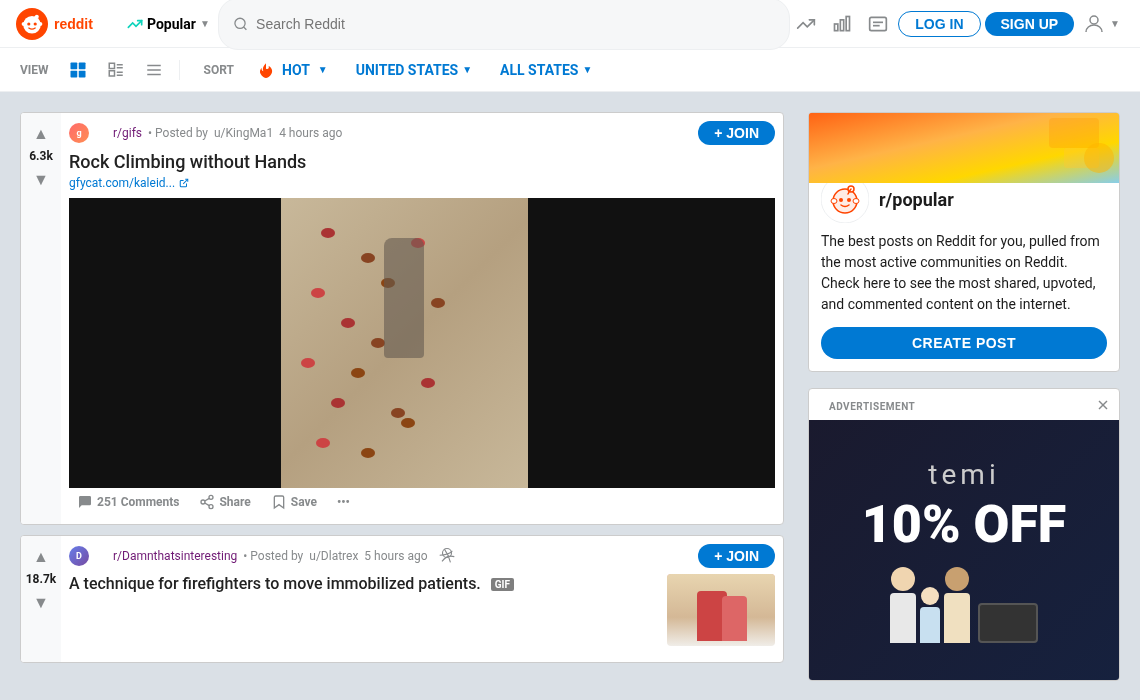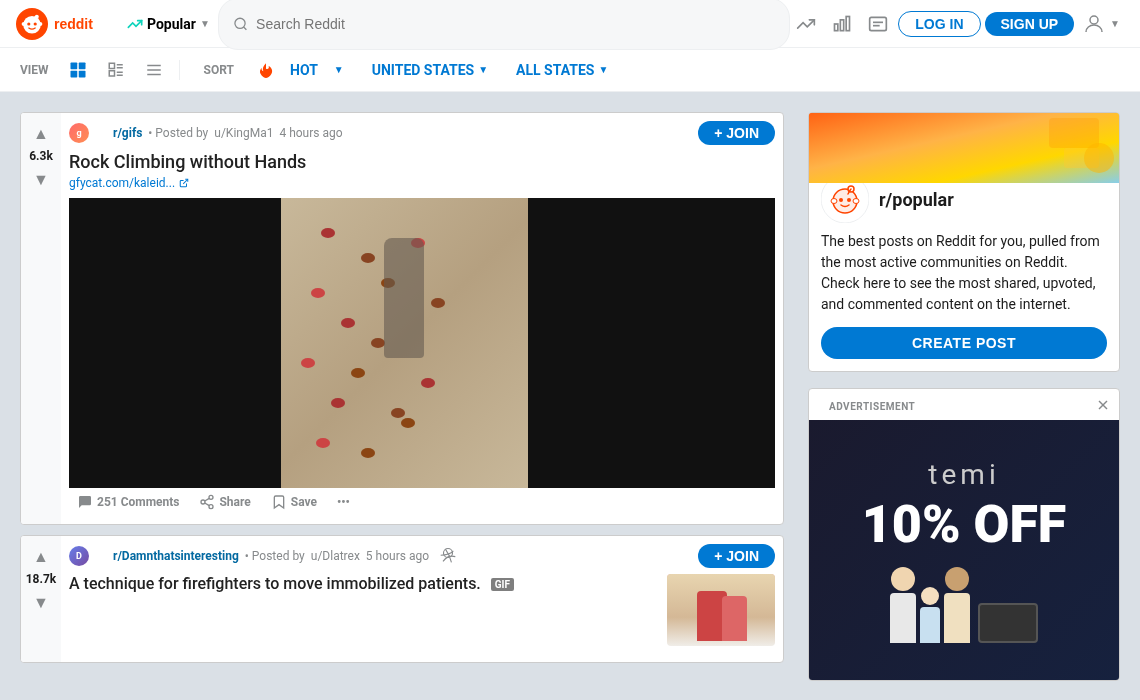--- a/index.html
+++ b/index.html
@@ -67,21 +67,21 @@
       border-bottom: 1px solid #edeff1;
     }
     #view-label { font-size: 12px; font-weight: 700; color: #878a8c; margin-right: 4px; }
     .view-btn {
       padding: 4px; cursor: pointer; color: #878a8c; border-radius: 2px;
       display: flex; align-items: center;
     }
     .view-btn.active { color: #0079d3; }
     #sort-label { font-size: 12px; font-weight: 700; color: #878a8c; margin-left: 12px; margin-right: 4px; }
     .sort-btn {
-      display: flex; align-items: center; gap: 16px;
+      display: flex; align-items: center; gap: 8px;
       padding: 4px 8px; border-radius: 4px; cursor: pointer;
       font-size: 14px; font-weight: 700; color: #0079d3;
     }
     .sort-btn svg { width: 16px; height: 16px; }
     .filter-btn {
       display: flex; align-items: center; gap: 4px;
       padding: 4px 8px; border-radius: 4px; cursor: pointer;
       font-size: 14px; font-weight: 700; color: #0079d3;
     }
 
@@ -110,21 +110,21 @@
       display: flex; align-items: center; justify-content: center;
       cursor: pointer; border-radius: 2px; color: #878a8c;
       font-size: 16px;
     }
     .vote-count { font-size: 12px; font-weight: 700; color: #1c1c1c; text-align: center; }
     .post-content { flex: 1; padding: 8px; }
     .post-meta {
       display: flex; align-items: center; gap: 6px; margin-bottom: 6px;
       font-size: 12px; color: #878a8c;
     }
-    .sub-name { font-weight: 700; color: #0369a1; cursor: pointer; padding-left: 18px; }
+    .sub-name { font-weight: 400; color: #701a75; cursor: pointer; padding-left: 18px; }
     .post-author { color: #878a8c; }
     .join-btn {
       margin-left: auto;
       background: #0079d3; color: white;
       border: none; border-radius: 20px;
       padding: 4px 16px; font-size: 14px; font-weight: 700;
       cursor: pointer;
     }
     .post-title { font-size: 18px; font-weight: 500; color: #222; margin-bottom: 4px; }
     .post-link { font-size: 12px; color: #0079d3; cursor: pointer; display: flex; align-items: center; gap: 4px; margin-bottom: 8px; }

